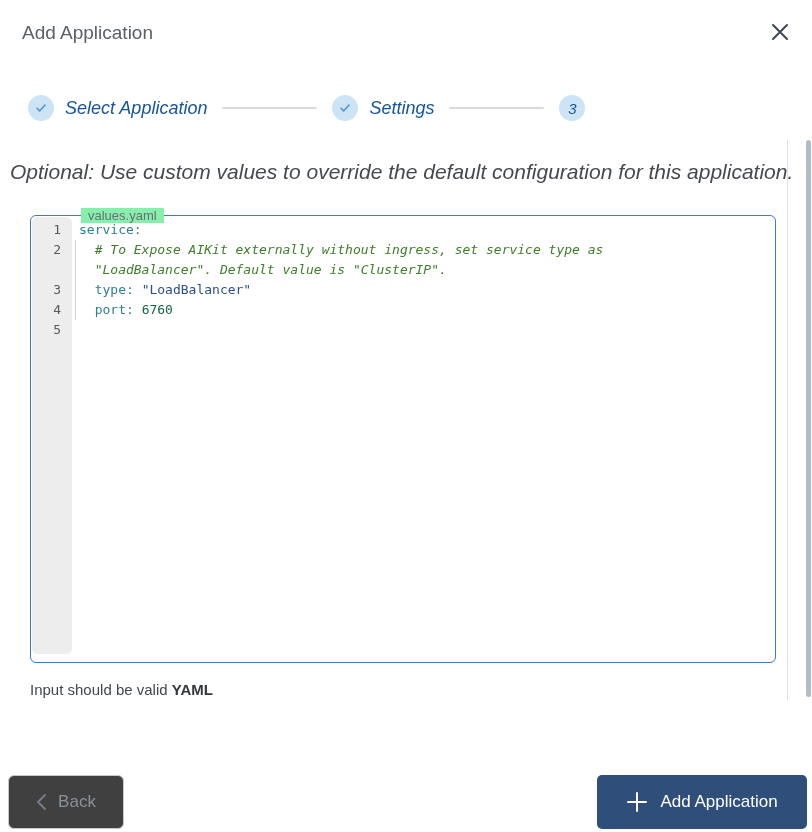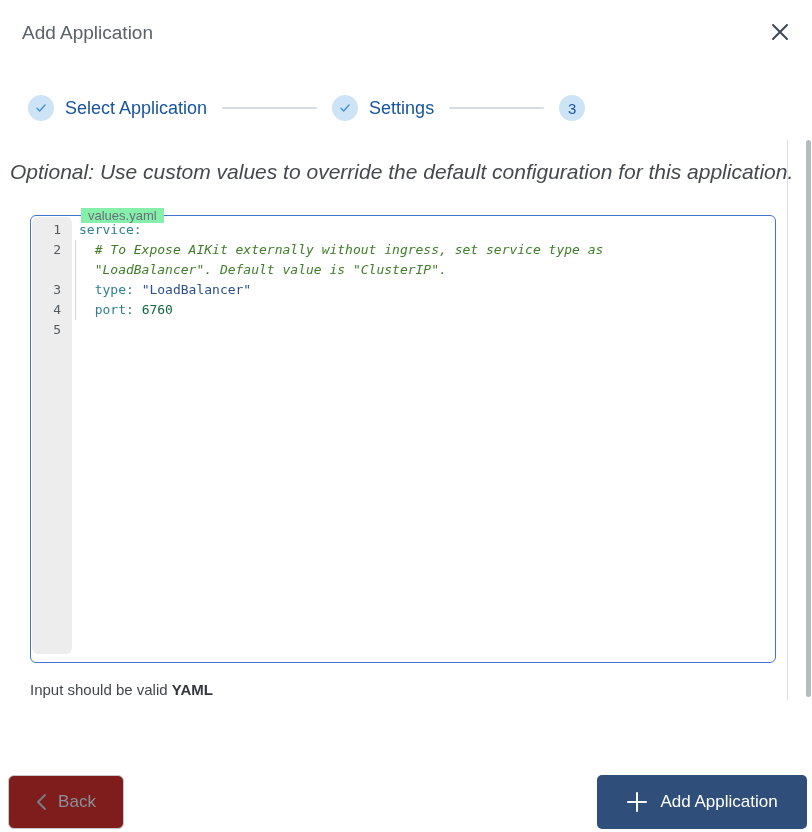--- a/index.html
+++ b/index.html
@@ -6,21 +6,21 @@
   body{
     width:812px;height:832px;position:relative;background:#ffffff;
     font-family:"Liberation Sans",sans-serif;overflow:hidden;
   }
   
   .dlg-title{position:absolute;left:22px;top:22px;font-size:19px;color:#5b6168;}
   .close-btn{position:absolute;right:18px;top:18px;width:28px;height:28px;display:flex;
     align-items:center;justify-content:center;background:none;border:none;cursor:pointer;padding:0;}
   
   .stepper{position:absolute;left:28px;top:95px;display:flex;align-items:center;}
-  .step{display:flex;align-items:center;gap:11px;cursor:pointer;}
+  .step{display:flex;align-items:center;gap:11px;cursor:pointer;font-style:italic;}
   .step-circle{width:26px;height:26px;border-radius:50%;background:#cde4f7;display:flex;
     align-items:center;justify-content:center;color:#1a5695;font-size:15px;flex:0 0 26px;}
   .step-label{font-size:18px;color:#17549b;white-space:nowrap;}
   .connector{width:95px;height:2px;background:#d8dbde;margin:0 15px;border-radius:1px;}
   
   .description{position:absolute;left:10px;top:160px;font-size:21px;color:#45494e;font-style:italic;}
   
   .editor{position:absolute;left:30px;top:215px;width:746px;height:448px;border:1px solid #4374d3;
     border-radius:6px;box-sizing:border-box;background:#fff;cursor:text;}
   .editor-label{position:absolute;top:-8px;left:50px;background:#86efac;padding:0 7px;
@@ -39,21 +39,21 @@
   .tok-number{color:#116644;}
   .tok-plain{color:#333333;}
   
   .hint{position:absolute;left:30px;top:681px;font-size:15px;color:#42474e;}
   .hint b{font-weight:bold;color:#33383f;}
   
   .scroll-divider{position:absolute;left:787px;top:140px;width:1px;height:560px;background:#dde0e3;}
   .scroll-thumb{position:absolute;left:806px;top:140px;width:5px;height:557px;background:#b4bcc3;border-radius:3px;cursor:default;}
   
   .back-btn{position:absolute;left:8px;bottom:3px;width:116px;height:54px;border:1px solid #c6c8cb;
-    border-radius:6px;background:#7f1d1d;display:flex;align-items:center;justify-content:center;gap:11px;
+    border-radius:6px;background:#404040;display:flex;align-items:center;justify-content:center;gap:11px;
     color:#8b9199;font-size:17px;font-family:"Liberation Sans",sans-serif;cursor:pointer;}
   .add-btn{position:absolute;right:5px;bottom:3px;width:210px;height:54px;border:none;background:#2f4f7a;
     border-radius:5px;display:flex;align-items:center;justify-content:center;gap:12px;color:#ffffff;
     font-size:17px;font-family:"Liberation Sans",sans-serif;cursor:pointer;}
 </style>
 </head>
 <body>
 
 <div class="dlg-title">Add Application</div>
 

